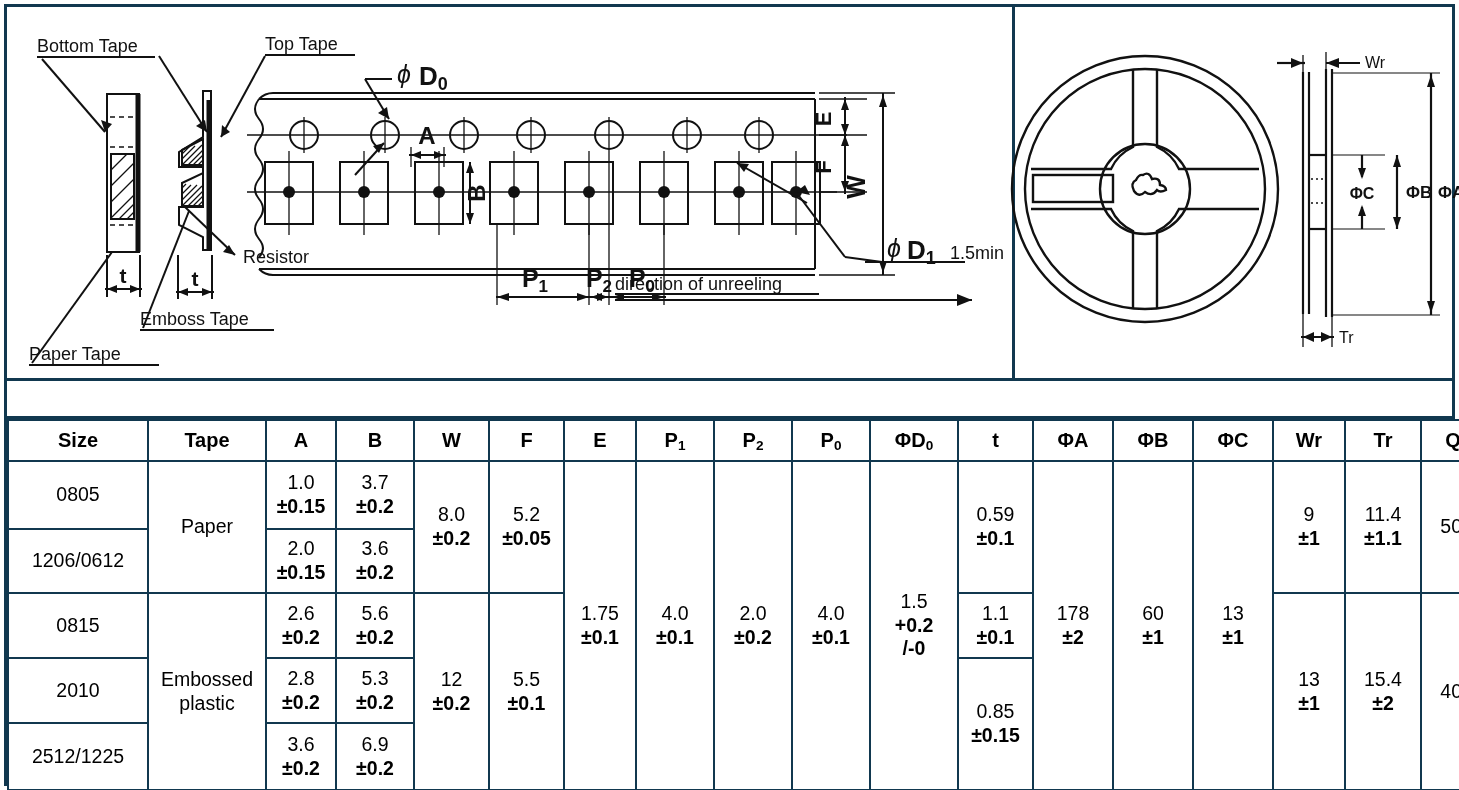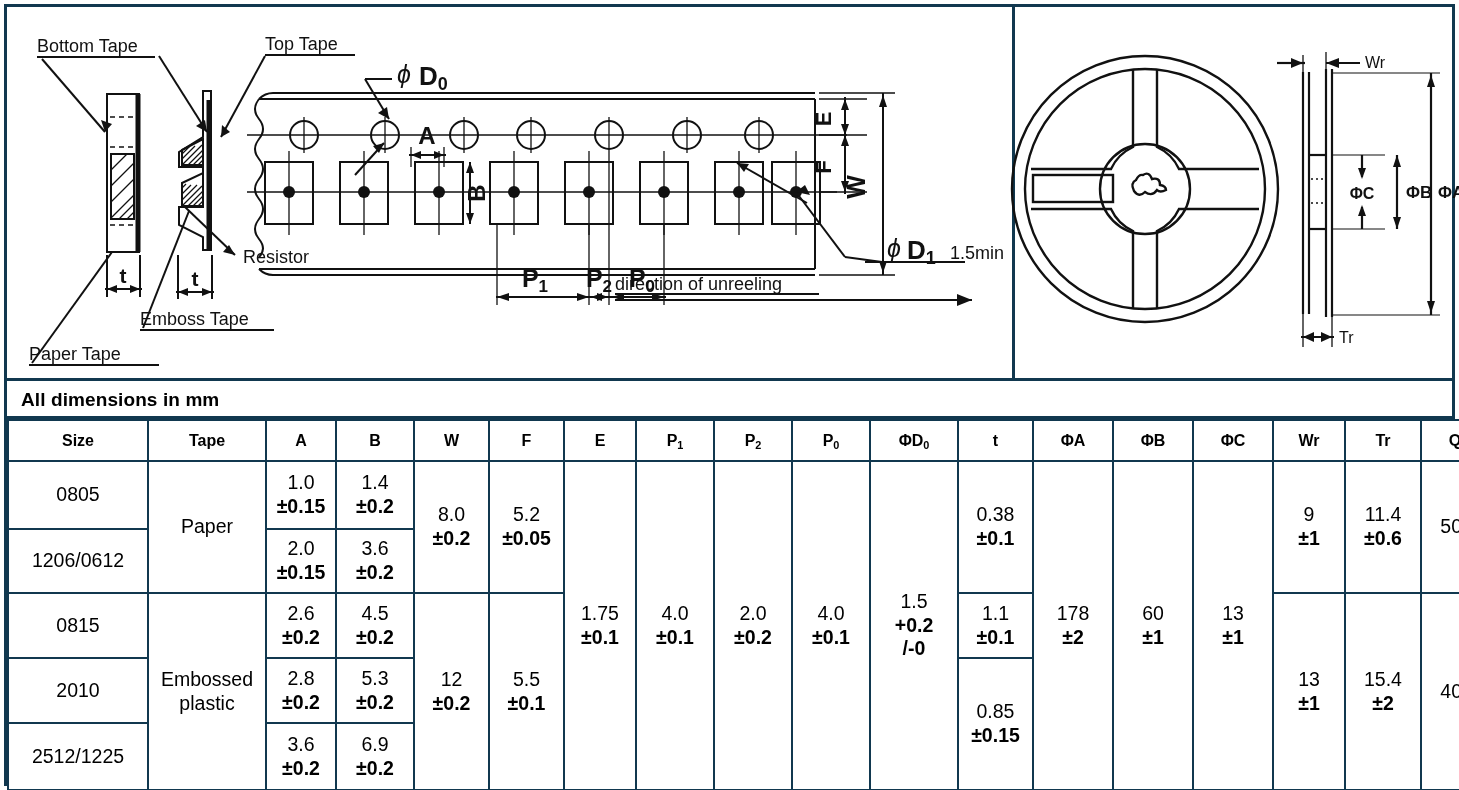--- a/index.html
+++ b/index.html
@@ -88,21 +88,21 @@
     vertical-align:middle;
     font-size:19px;
     color:#000;
     padding:0;
     line-height:1.22;
     background:#fff;
   }
   table.spec thead th{
     font-weight:bold;
     height:39px;
-    font-size:16px;
+    font-size:20px;
   }
   table.spec tbody td{
     font-weight:normal;
     font-size:19.5px;
   }
   .val{display:block;}
   .tol{display:block;font-weight:bold;}
   sub{font-size:0.68em;vertical-align:baseline;position:relative;top:3px;}
 </style>
 </head>
@@ -407,23 +407,20 @@
       </g>
 
       <text x="350" y="61" font-size="16" text-anchor="start">Wr</text>
       <text x="324" y="336" font-size="16" text-anchor="start">Tr</text>
       <text x="347" y="192" font-size="16" font-weight="bold" text-anchor="middle">ΦC</text>
       <text x="391" y="191" font-size="17" font-weight="bold" text-anchor="start">ΦB</text>
       <text x="423" y="191" font-size="17" font-weight="bold" text-anchor="start">ΦA</text>
     </svg>
   </div>
 
-  <div class="dims-bar">
-    <span class="txt">All dimensions in mm</span>
-  </div>
   <div class="dims-bar-line"></div>
 
   <table class="spec">
     <colgroup>
       <col style="width:140px">
         <col style="width:118px">
         <col style="width:70px">
         <col style="width:78px">
       <col style="width:75px">
         <col style="width:75px">
@@ -465,21 +462,21 @@
     <tbody>
 
       <tr style="height:68px">
         <td>0805</td>
         <td rowspan="2"><span>Paper</span></td>
         <td>
           <span class="val">1.0</span>
             <span class="tol">±0.15</span>
         </td>
         <td>
-          <span class="val">1.4</span>
+          <span class="val">3.7</span>
             <span class="tol">±0.2</span>
         </td>
         <td rowspan="2">
           <span class="val">8.0</span>
             <span class="tol">±0.2</span>
         </td>
         <td rowspan="2">
           <span class="val">5.2</span>
             <span class="tol">±0.05</span>
         </td>
@@ -498,42 +495,42 @@
         <td rowspan="5">
           <span class="val">4.0</span>
             <span class="tol">±0.1</span>
         </td>
         <td rowspan="5">
           <span class="val">1.5</span>
           <span class="tol">+0.2</span>
           <span class="tol">/-0</span>
         </td>
         <td rowspan="2">
-          <span class="val">0.38</span>
+          <span class="val">0.59</span>
             <span class="tol">±0.1</span>
         </td>
         <td rowspan="5">
           <span class="val">178</span>
             <span class="tol">±2</span>
         </td>
         <td rowspan="5">
           <span class="val">60</span>
             <span class="tol">±1</span>
         </td>
         <td rowspan="5">
           <span class="val">13</span>
             <span class="tol">±1</span>
         </td>
         <td rowspan="2">
           <span class="val">9</span>
             <span class="tol">±1</span>
         </td>
         <td rowspan="2">
           <span class="val">11.4</span>
-            <span class="tol">±0.6</span>
+            <span class="tol">±1.1</span>
         </td>
         <td rowspan="2">5000</td>
       </tr>
 
       <tr style="height:64px">
         <td>1206/0612</td>
         <td>
           <span class="val">2.0</span>
             <span class="tol">±0.15</span>
         </td>
@@ -547,21 +544,21 @@
         <td>0815</td>
         <td rowspan="3">
           <span class="val">Embossed</span>
           <span class="val">plastic</span>
         </td>
         <td>
           <span class="val">2.6</span>
             <span class="tol">±0.2</span>
         </td>
         <td>
-          <span class="val">4.5</span>
+          <span class="val">5.6</span>
             <span class="tol">±0.2</span>
         </td>
         <td rowspan="3">
           <span class="val">12</span>
             <span class="tol">±0.2</span>
         </td>
         <td rowspan="3">
           <span class="val">5.5</span>
             <span class="tol">±0.1</span>
         </td>

